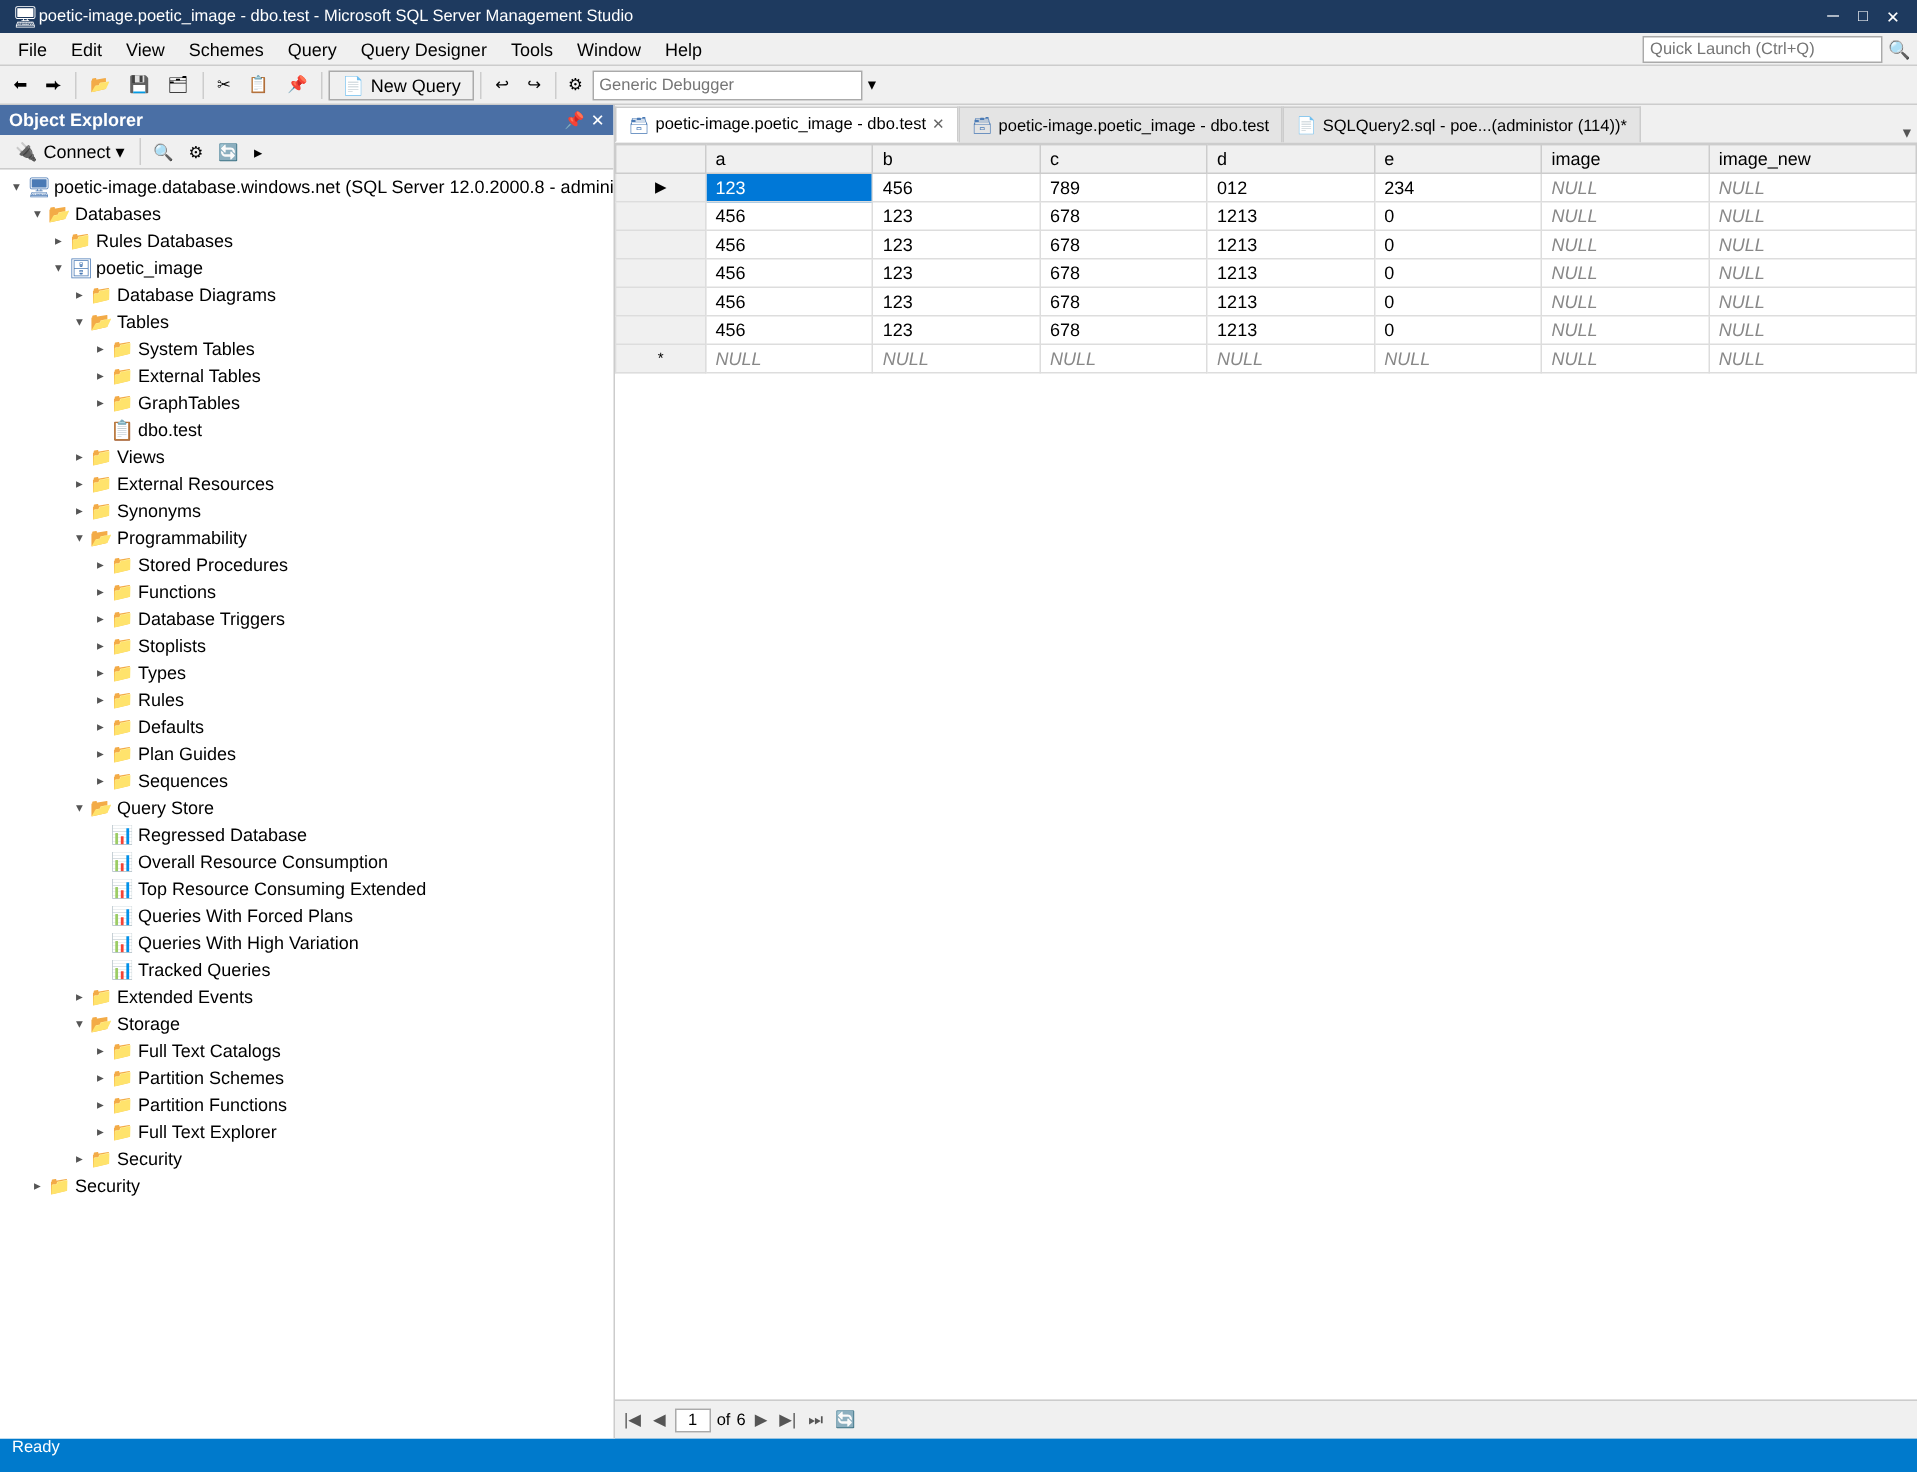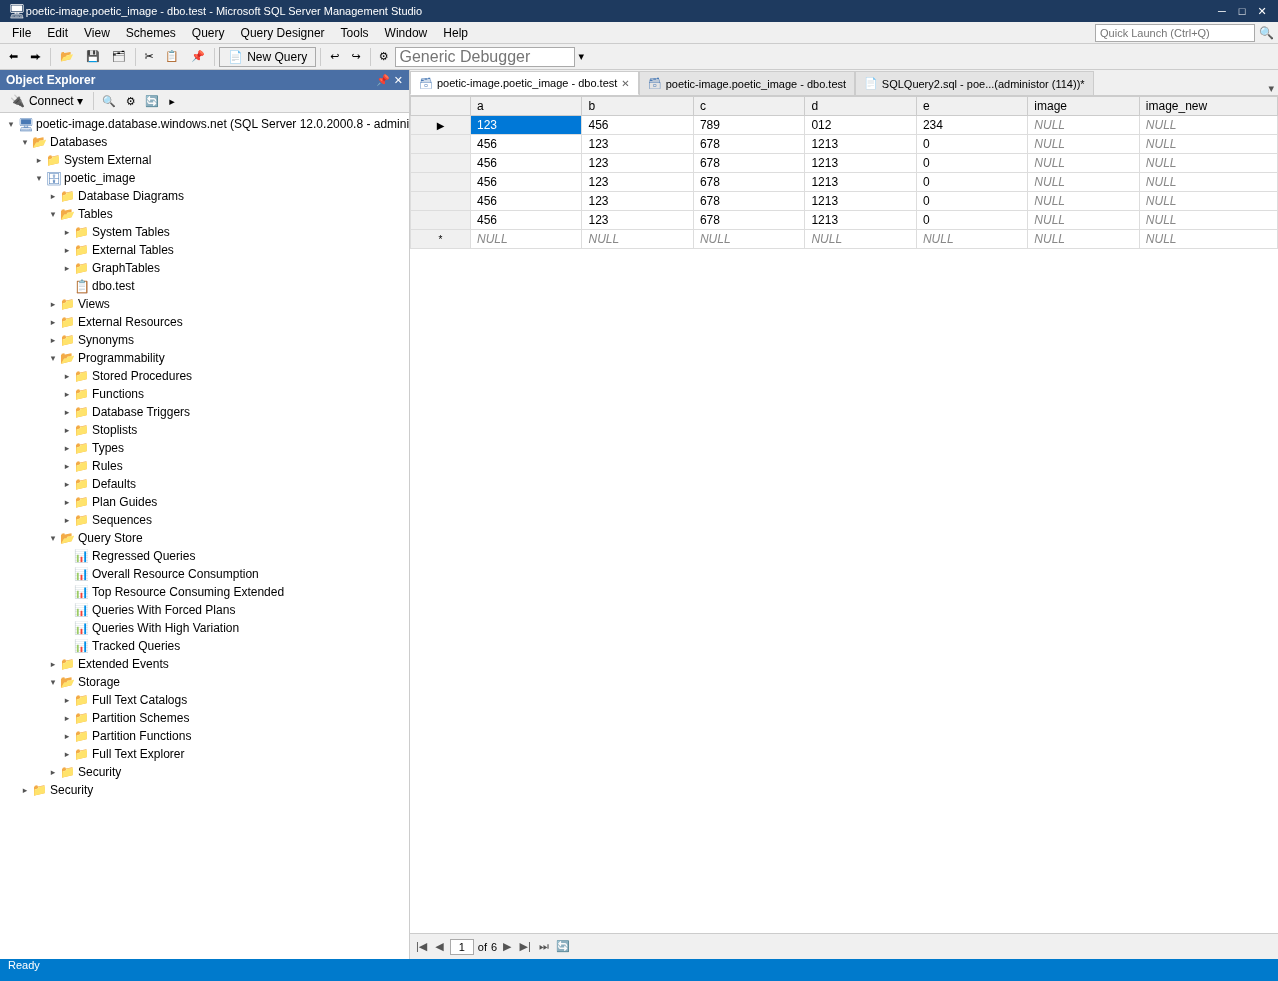--- a/index.html
+++ b/index.html
@@ -65,21 +65,21 @@
       font-size: 12px;
       cursor: pointer;
       display: flex;
       align-items: center;
       gap: 4px;
     }
     .toolbar-input {
       height: 20px;
       padding: 0 4px;
       border: 1px solid #aaa;
-      font-size: 16px;
+      font-size: 11px;
       width: 200px;
     }
 
     
     .main-layout {
       display: flex;
       height: calc(981px - 22px - 22px - 26px - 22px);
     }
 
     
@@ -367,21 +367,21 @@
           <span class="folder-icon">
             <span style="color:#d4a017; font-size:12px;">📂</span>
           </span>
           <span class="item-label">Databases</span>
         </div>
         <div class="tree-item" style="padding-left: 32px;">
           <span class="expand-icon" style="color:#555;">▸</span>
           <span class="folder-icon">
             <span style="color:#d4a017; font-size:12px;">📁</span>
           </span>
-          <span class="item-label">System External</span>
+          <span class="item-label">Rules Databases</span>
         </div>
         <div class="tree-item" style="padding-left: 32px;">
           <span class="expand-icon" style="color:#555;">▾</span>
           <span class="folder-icon">
             <span style="color:#4a7ab5; font-size:13px;">🗄</span>
           </span>
           <span class="item-label">poetic_image</span>
         </div>
         <div class="tree-item" style="padding-left: 46px;">
           <span class="expand-icon" style="color:#555;">▸</span>
@@ -521,21 +521,21 @@
           <span class="folder-icon">
             <span style="color:#d4a017; font-size:12px;">📂</span>
           </span>
           <span class="item-label">Query Store</span>
         </div>
         <div class="tree-item" style="padding-left: 60px;">
           <span class="expand-icon"></span>
           <span class="folder-icon">
             <span style="color:#888; font-size:12px;">📊</span>
           </span>
-          <span class="item-label">Regressed Queries</span>
+          <span class="item-label">Regressed Database</span>
         </div>
         <div class="tree-item" style="padding-left: 60px;">
           <span class="expand-icon"></span>
           <span class="folder-icon">
             <span style="color:#888; font-size:12px;">📊</span>
           </span>
           <span class="item-label">Overall Resource Consumption</span>
         </div>
         <div class="tree-item" style="padding-left: 60px;">
           <span class="expand-icon"></span>

